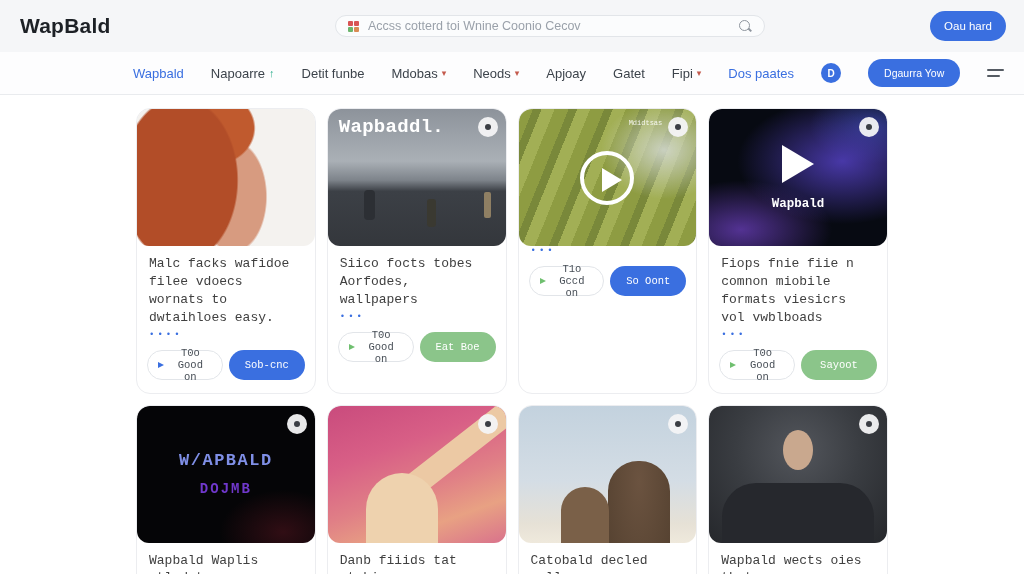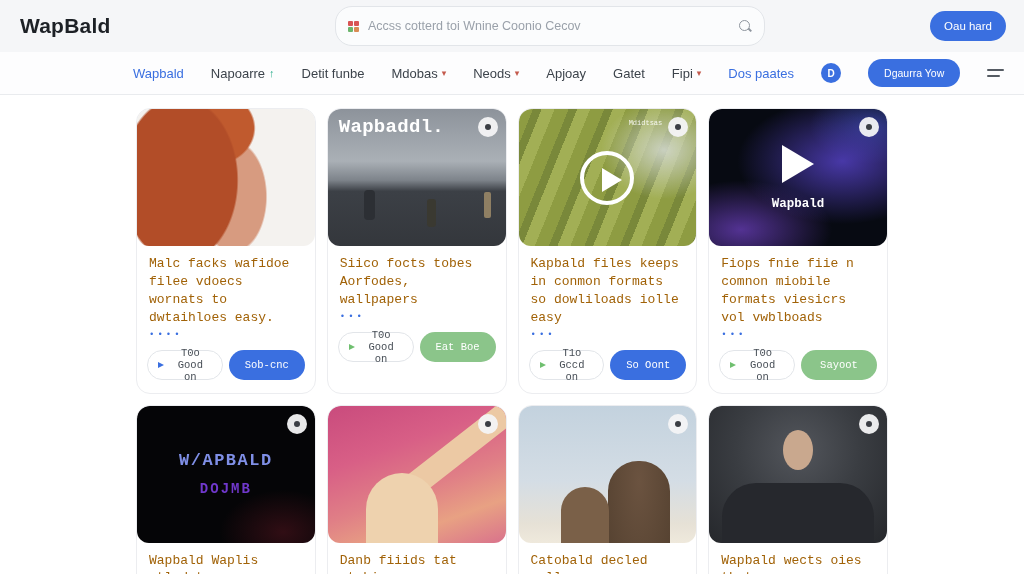--- a/index.html
+++ b/index.html
@@ -4,21 +4,21 @@
 <style>
   * { margin:0; padding:0; box-sizing:border-box; }
   html,body { width:1024px; height:574px; }
   body { font-family:"Liberation Sans", sans-serif; background:#fff; }
   .page { position:relative; width:1024px; height:574px; overflow:hidden; background:#fff; }
 
   
   .header { height:52px; background:#f5f6f8; display:flex; align-items:center; padding:0 18px 0 20px; }
   .logo { font-size:21px; font-weight:700; color:#1d2126; letter-spacing:.2px; min-width:150px; }
   .search-wrap { flex:1; display:flex; justify-content:center; }
-  .search { width:430px; height:40px; background:#fbfcfd; border:1px solid #e2e5e9; border-radius:17px;
+  .search { width:430px; height:22px; background:#fbfcfd; border:1px solid #e2e5e9; border-radius:17px;
             display:flex; align-items:center; padding:0 12px; gap:9px; }
   .grid-icon { width:11px; height:11px; display:grid; grid-template-columns:5px 5px; grid-template-rows:5px 5px; gap:1px; }
   .grid-icon i { border-radius:1px; }
   .grid-icon i:nth-child(1){background:#d95454;} .grid-icon i:nth-child(2){background:#d95454;}
   .grid-icon i:nth-child(3){background:#6cb56c;} .grid-icon i:nth-child(4){background:#d98b54;}
   .search input { flex:1; border:none; outline:none; background:transparent; font-size:12.5px; color:#4a5057; font-family:inherit; }
   .search input::placeholder { color:#9aa1aa; }
   .mag { position:relative; width:14px; height:14px; flex:0 0 auto; }
   .mag::before { content:""; position:absolute; left:1px; top:1px; width:9px; height:9px; border:1.5px solid #8e959e; border-radius:50%; }
   .mag::after { content:""; position:absolute; left:10px; top:10px; width:4px; height:1.5px; background:#8e959e; transform:rotate(45deg); }
@@ -49,21 +49,21 @@
 
   
   .cards { display:grid; grid-template-columns:repeat(4,1fr); gap:11px; }
   .cards.row2 { margin-top:11px; }
   .card { background:#fff; border:1px solid #ecedf0; border-radius:14px; overflow:hidden;font-family:Liberation Mono, monospace; }
   .thumb { position:relative; height:137px; border-radius:12px; overflow:hidden; }
   .thumb-badge { position:absolute; top:8px; right:8px; width:20px; height:20px; border-radius:50%;
                  background:rgba(244,244,246,.95); display:flex; align-items:center; justify-content:center; cursor:pointer; }
   .thumb-badge::after { content:""; width:6px; height:6px; border-radius:50%; background:#3b3e44; }
 
-  .card-title { padding:9px 12px 3px; font-size:13px; line-height:1.38; color:#a16207; }
+  .card-title { padding:9px 12px 3px; font-size:13px; line-height:1.38; color:#404040; }
   .card-dots { padding:0 12px; color:#3a6fe0; font-size:9px; letter-spacing:3px; line-height:1.2; }
   .btn-row { display:flex; justify-content:flex-end; align-items:center; gap:6px; padding:9px 10px 13px; }
   .btn-outline { display:flex; align-items:center; gap:5px; height:30px; padding:0 10px; background:#fff;
                  border:1px solid #e2e5e9; border-radius:16px; font-size:10.5px; color:#474e56; font-family:inherit; cursor:pointer; }
   .tri { width:0; height:0; border-top:3.5px solid transparent; border-bottom:3.5px solid transparent; border-left:6px solid #6fbf6f; }
   .tri.blue { border-left-color:#3a6fe0; }
   .btn-fill { height:30px; border:none; border-radius:16px; padding:0 14px; min-width:76px; color:#fff;
               font-size:10.5px; font-family:inherit; cursor:pointer; }
   .btn-blue { background:#3a6fe0; } .btn-green { background:#8bc58a; }
 
@@ -206,21 +206,20 @@
           <button class="btn-fill btn-green">Eat Boe</button>
         </div>
       </div>
 
       <div class="card">
         <div class="thumb t3">
           <span class="t3-corner">Mdidtsas</span>
           <span class="play-ring"></span>
           <span class="thumb-badge"></span>
         </div>
-        <div class="card-title">Kapbald files keeps in conmon formats so dowliloads iolle easy</div>
         <div class="card-dots">•••</div>
         <div class="btn-row">
           <button class="btn-outline">
             <span class="tri"></span>
             <span>T1o Gccd on</span>
           </button>
           <button class="btn-fill btn-blue">So Oont</button>
         </div>
       </div>
 

